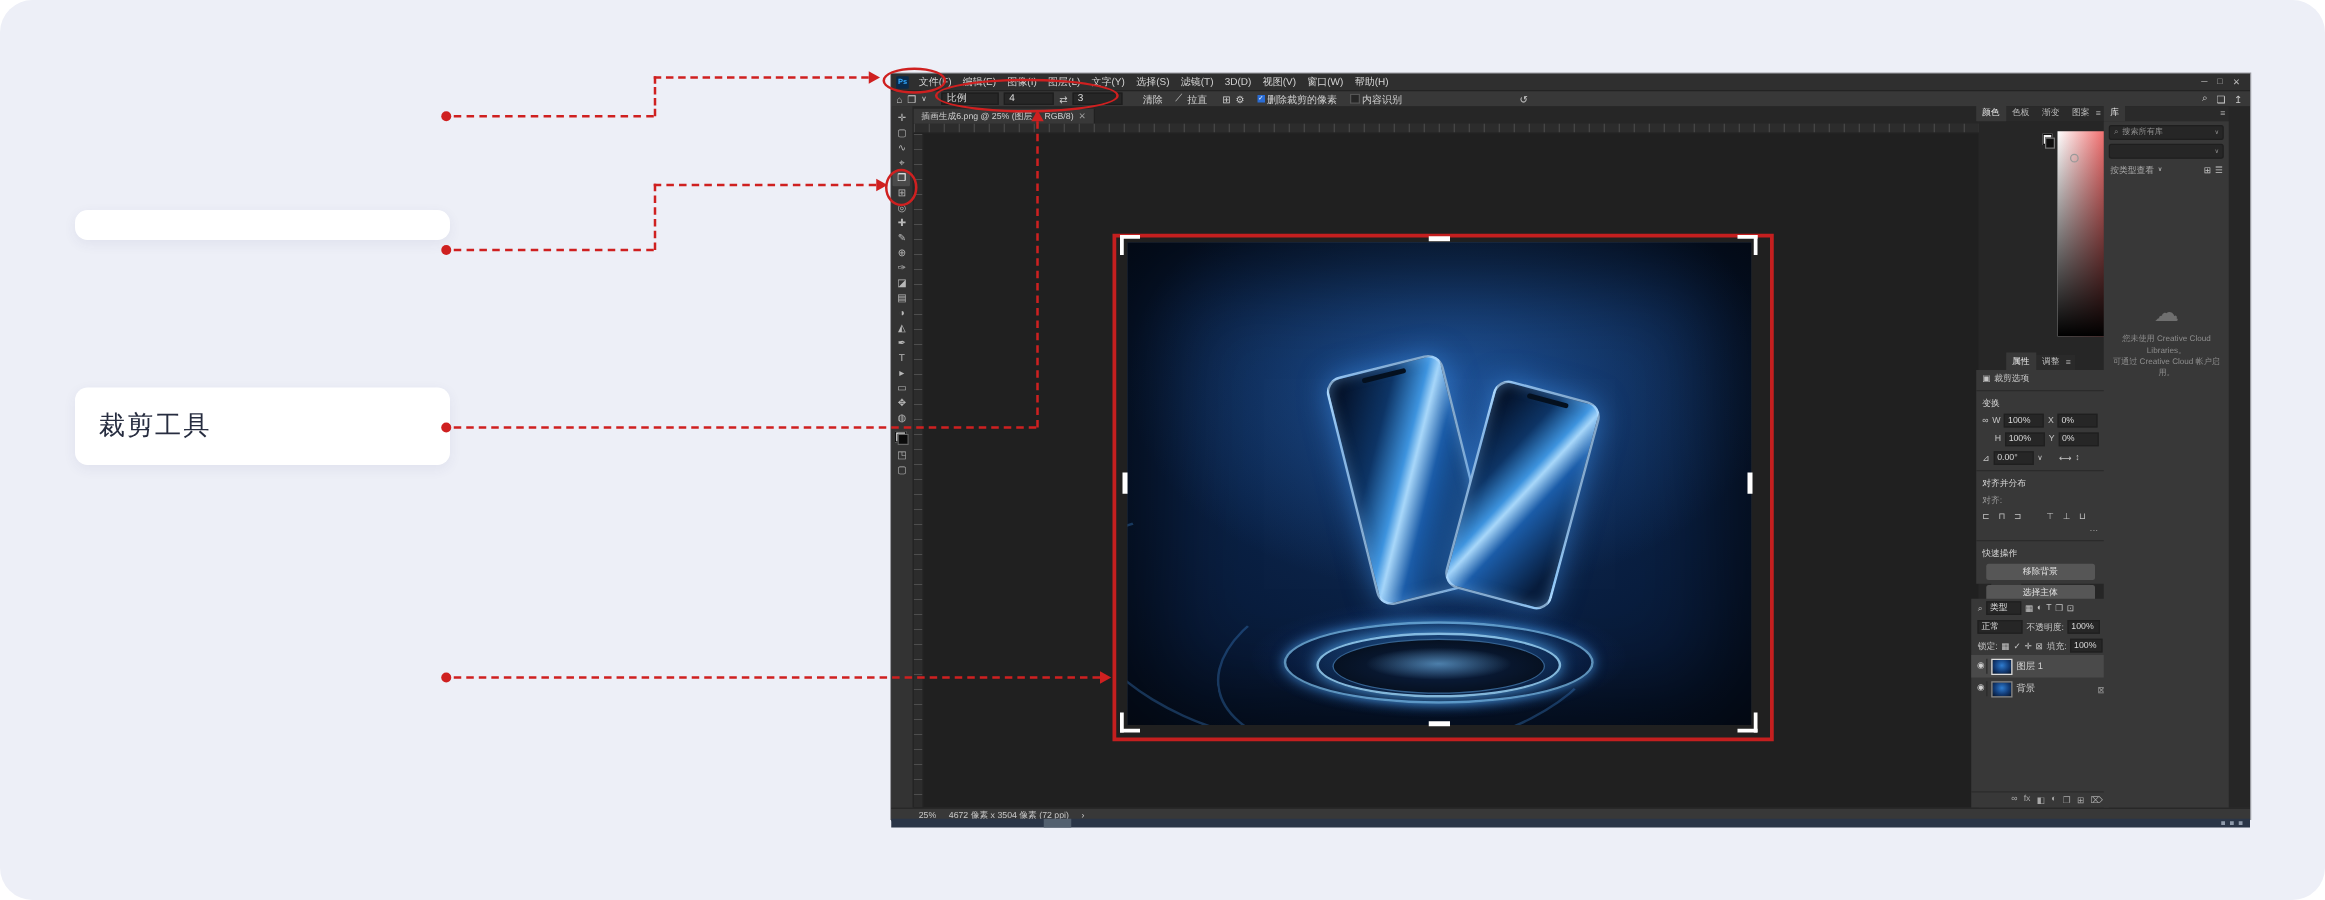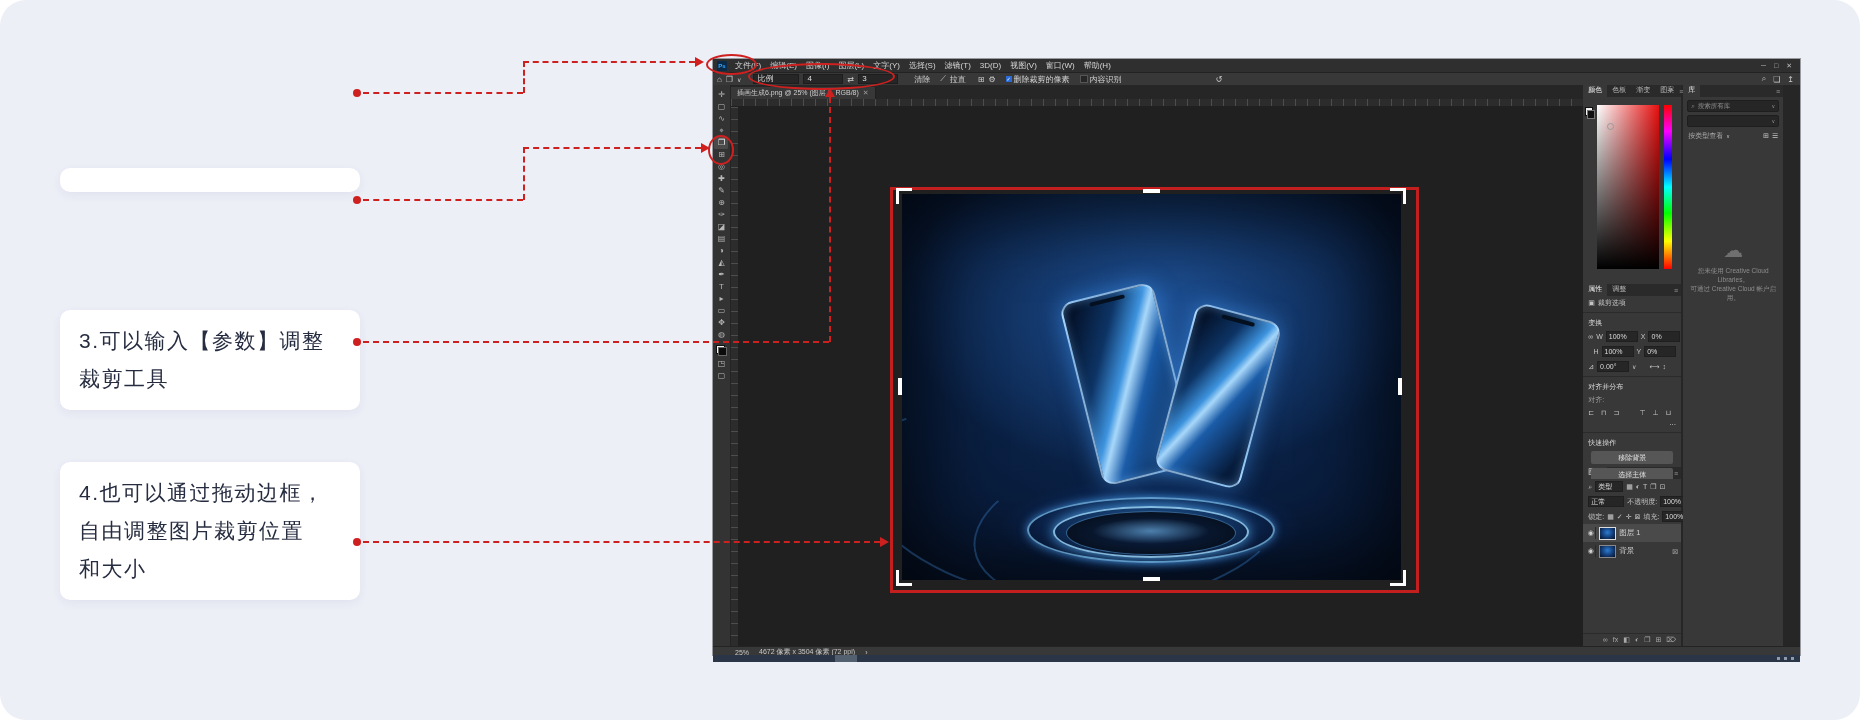--- a/index.html
+++ b/index.html
@@ -62,21 +62,21 @@
        background:linear-gradient(118deg,#04122a 8%,#0d3465 30%,#3d93de 45%,#a9d8fa 50%,#1b5ca8 60%,#071c3c 88%);
        box-shadow:0 0 22px rgba(70,160,255,.5), inset 0 0 10px rgba(130,195,255,.4);}
   .phone i{position:absolute;left:30%;top:4px;width:40%;height:4px;border-radius:3px;background:#04101f;}
   .pring{position:absolute;border-radius:50%;}
   
   .croprect{position:absolute;left:159px;top:80px;width:523px;height:400px;border:3px solid #c41f1f;z-index:20;}
   .hc{position:absolute;width:13px;height:13px;z-index:22;}
   .hm{position:absolute;background:#fff;z-index:22;}
   
   .panels{width:217px;background:#262626;display:flex;}
-  .colA{width:98px;display:flex;flex-direction:column;margin-right:2px;}
+  .colA{width:98px;display:flex;flex-direction:column;margin-right:2px;align-items:center;}
   .colB{width:100px;display:flex;flex-direction:column;}
   .ptabs{height:12px;background:#2a2a2a;display:flex;align-items:flex-end;gap:0;}
   .ptab{padding:2px 5px;font-size:7px;color:#b9b9b9;background:transparent;white-space:nowrap;}
   .ptab.on{background:#383838;color:#e8e8e8;}
   .pmenu{margin-left:auto;color:#999;padding:0 3px 2px 0;font-size:7px;}
   .pbody{background:#383838;position:relative;color:#c7c7c7;}
   .sq{position:absolute;left:14px;top:8px;width:62px;height:164px;
       background:linear-gradient(to bottom,rgba(0,0,0,0) 0%,#000 100%),linear-gradient(to right,#fff 0%,#e81010 100%);}
   .sqcur{position:absolute;left:10px;top:18px;width:5px;height:5px;border:1px solid #999;border-radius:50%;}
   .hue{position:absolute;left:81px;top:8px;width:8px;height:164px;
@@ -107,27 +107,21 @@
   .taskicons span{width:3px;height:3px;background:#8f9aab;display:block;}
 </style>
 </head>
 <body>
 
 <div class="stage">
 
   <div class="callout" style="top:168px;">
   </div>
   <div class="callout" style="top:310px;">
-    <div>3.可以输入【参数】调整</div>
     <div>裁剪工具</div>
-  </div>
-  <div class="callout" style="top:462px;">
-    <div>4.也可以通过拖动边框，</div>
-    <div>自由调整图片裁剪位置</div>
-    <div>和大小</div>
   </div>
 
   <div class="anno dot" style="left:353px;top:89px;"></div>
   <div class="anno dash-h" style="left:363px;top:92px;width:160px;"></div>
   <div class="anno dash-v" style="left:523px;top:61px;height:32px;"></div>
   <div class="anno dash-h" style="left:523px;top:61px;width:172px;"></div>
   <div class="anno arr-r" style="left:695px;top:57px;"></div>
   <div class="anno ell" style="left:706px;top:54px;width:47px;height:17px;"></div>
 
   <div class="anno dot" style="left:353px;top:196px;"></div>

